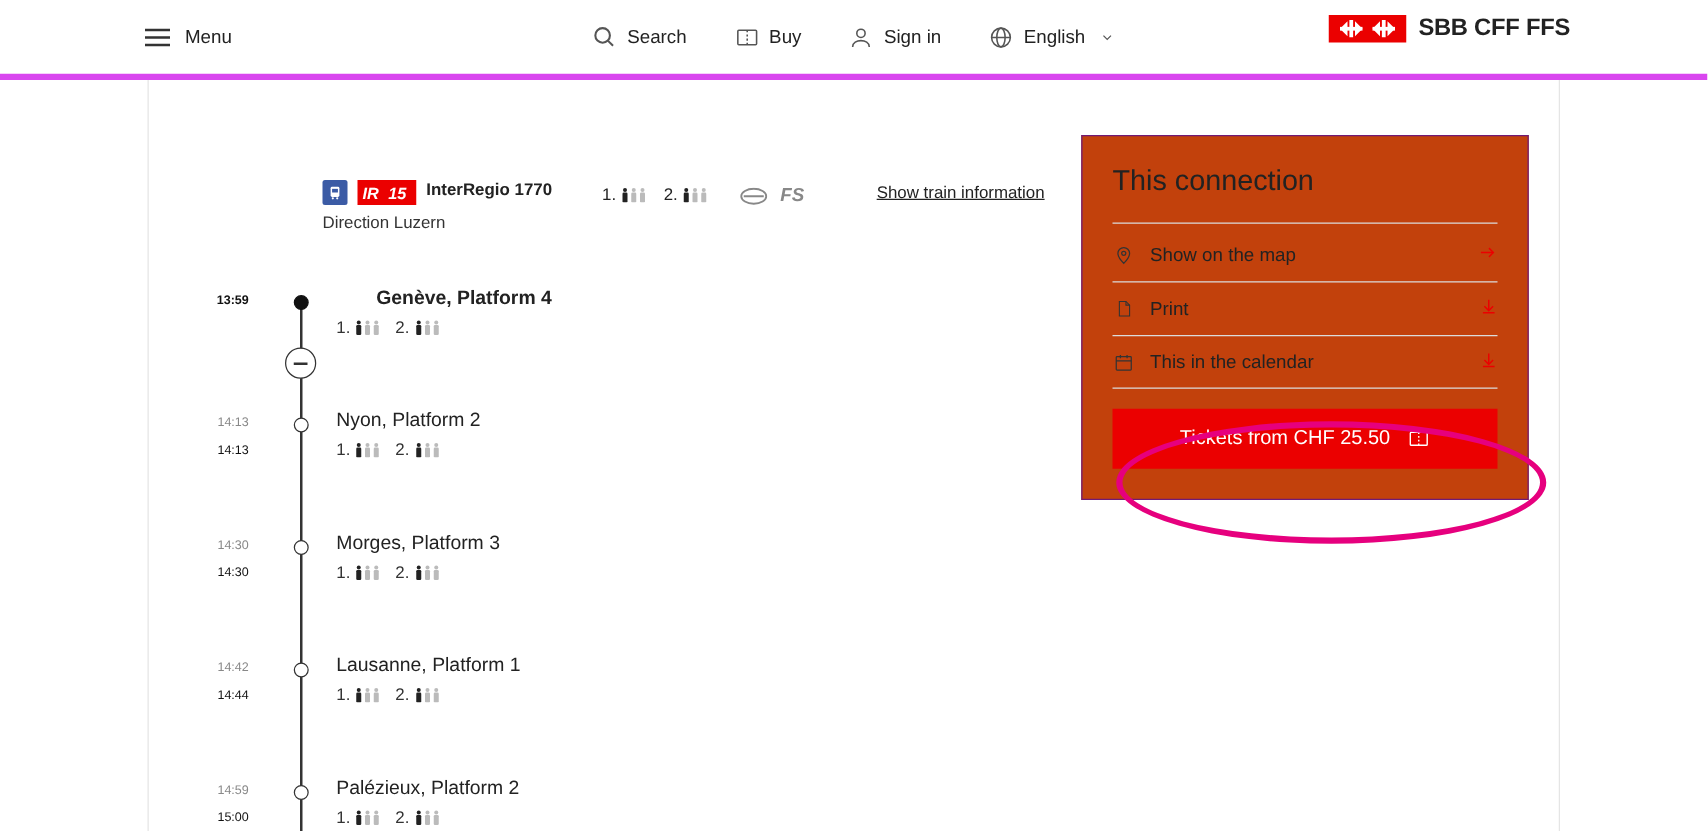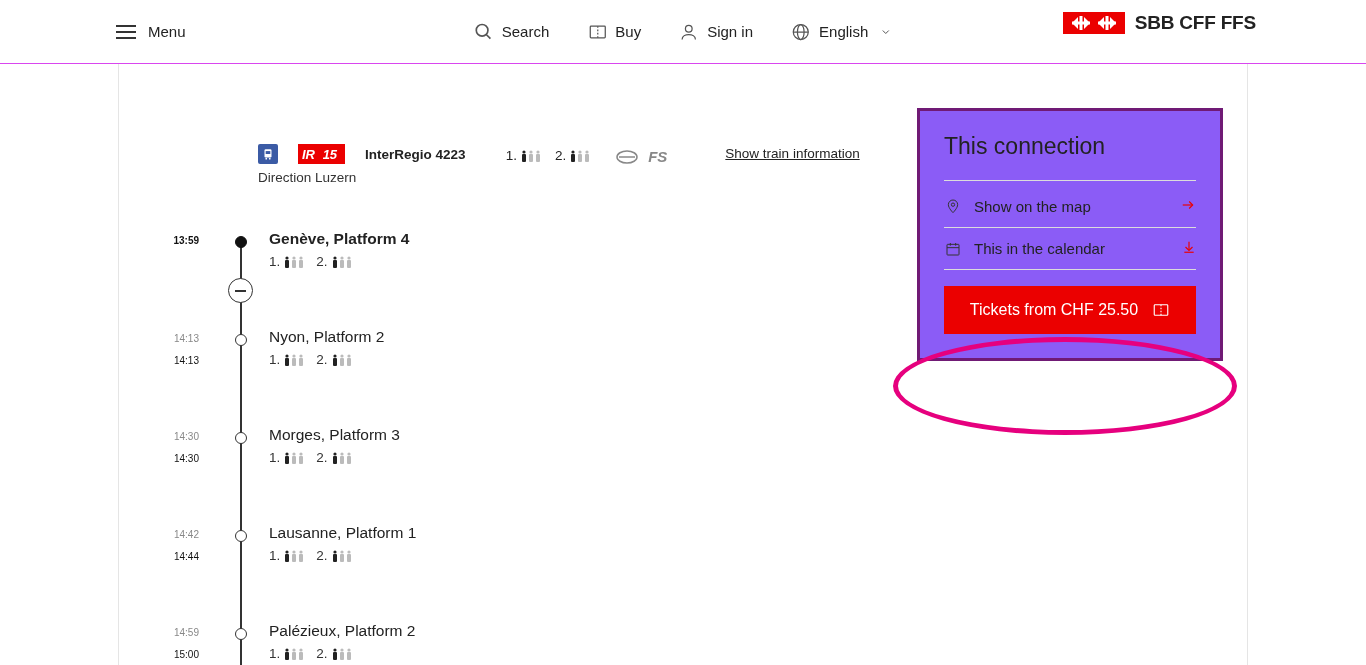--- a/index.html
+++ b/index.html
@@ -8,21 +8,21 @@
     color: #222;
     background: #fff;
     width: 1366px;
     height: 665px;
     overflow: hidden;
     position: relative;
   }
   
   .header {
     height: 64px;
-    border-bottom: 1px solid #d946ef;
+    border-bottom: 5px solid #d946ef;
     display: flex;
     align-items: center;
     padding: 1px 24px;
     position: relative;
   }
   .menu-btn {
     display: flex;
     align-items: center;
     gap: 12px;
     margin-left: 92px;
@@ -100,22 +100,22 @@
     align-items: flex-start;
     gap: 40px;
   }
   .train-label-group {
     display: flex;
     flex-direction: column;
     gap: 6px;
   }
   .train-label-row {
     display: flex;
-    align-items: center;
-    gap: 20px;
+    align-items: flex-start;
+    gap: 8px;
   }
   .train-icon-sq {
     width: 20px;
     height: 20px;
     background: #3b5ba5;
     border-radius: 2px;
     display: flex;
     align-items: center;
     justify-content: center;
     color: #fff;
@@ -232,36 +232,36 @@
   }
   .collapse-btn .minus {
     width: 11px;
     height: 2px;
     background: #333;
   }
   .stop-title {
     font-size: 15.5px;
     margin-bottom: 6px;
   }
-  .stop-title.bold { font-weight: 700; }
+  .stop-title.bold { font-weight: 700; margin-left: 32px; }
   .stop-occ {
     display: flex;
     align-items: center;
     gap: 12px;
     font-size: 13.5px;
     color: #333;
   }
   
   .panel {
     position: absolute;
     right: 24px;
     top: 44px;
-    width: 306px;
-    border: 3px solid #701a75;
-    background: #8b5cf6;
+    width: 358px;
+    border: 1px solid #701a75;
+    background: #c2410c;
     padding: 22px 24px 24px;
   }
   .panel-title {
     font-size: 23px;
     font-weight: 300;
     margin-bottom: 20px;
   }
   .panel-divider {
     height: 1px;
     background: #dcdcdc;
@@ -386,21 +386,21 @@
           <svg width="14" height="14" viewBox="0 0 24 24" fill="#fff">
               <rect x="6" y="4" width="12" height="14" rx="2"></rect>
               <rect x="8" y="7" width="8" height="5" fill="#3b5ba5"></rect>
               <circle cx="9" cy="20" r="1.5"></circle>
               <circle cx="15" cy="20" r="1.5"></circle>
             </svg>
         </div>
         <div class="train-badge">
           <span>IR</span>&nbsp;<span>15</span>
         </div>
-        <span class="train-name">InterRegio 4223</span>
+        <span class="train-name">InterRegio 1770</span>
       </div>
       <span class="train-dir">Direction Luzern</span>
     </div>
 
     <div class="occ-group">
       <div class="occ-cell">
         <span>1.</span>
         <span class="occ-icons">
           <svg class="person" viewBox="0 0 6 12">
               <circle cx="3" cy="2" r="1.6" fill="#222"></circle>
@@ -694,20 +694,36 @@
       </span>
       <span>Show on the map</span>
       <span class="panel-item-arrow">
         <svg width="16" height="14" viewBox="0 0 24 24" fill="none" stroke="#eb0000" stroke-width="2">
             <line x1="3" y1="12" x2="20" y2="12"></line>
             <polyline points="14 6 20 12 14 18"></polyline>
           </svg>
       </span>
     </div>
 
+    <div class="panel-item">
+      <span class="panel-item-icon">
+        <svg width="14" height="18" viewBox="0 0 24 24" fill="none" stroke="#333" stroke-width="1.5">
+            <path d="M6 2h9l5 5v15H6z"></path>
+            <polyline points="15 2 15 7 20 7"></polyline>
+          </svg>
+      </span>
+      <span>Print</span>
+      <span class="panel-item-arrow">
+        <svg width="14" height="16" viewBox="0 0 24 24" fill="none" stroke="#eb0000" stroke-width="2">
+            <line x1="12" y1="3" x2="12" y2="17"></line>
+            <polyline points="6 12 12 18 18 12"></polyline>
+            <line x1="4" y1="21" x2="20" y2="21"></line>
+          </svg>
+      </span>
+    </div>
 
     <div class="panel-item">
       <span class="panel-item-icon">
         <svg width="16" height="16" viewBox="0 0 24 24" fill="none" stroke="#333" stroke-width="1.5">
             <rect x="3" y="5" width="18" height="16" rx="1"></rect>
             <line x1="3" y1="10" x2="21" y2="10"></line>
             <line x1="8" y1="3" x2="8" y2="7"></line>
             <line x1="16" y1="3" x2="16" y2="7"></line>
           </svg>
       </span>

